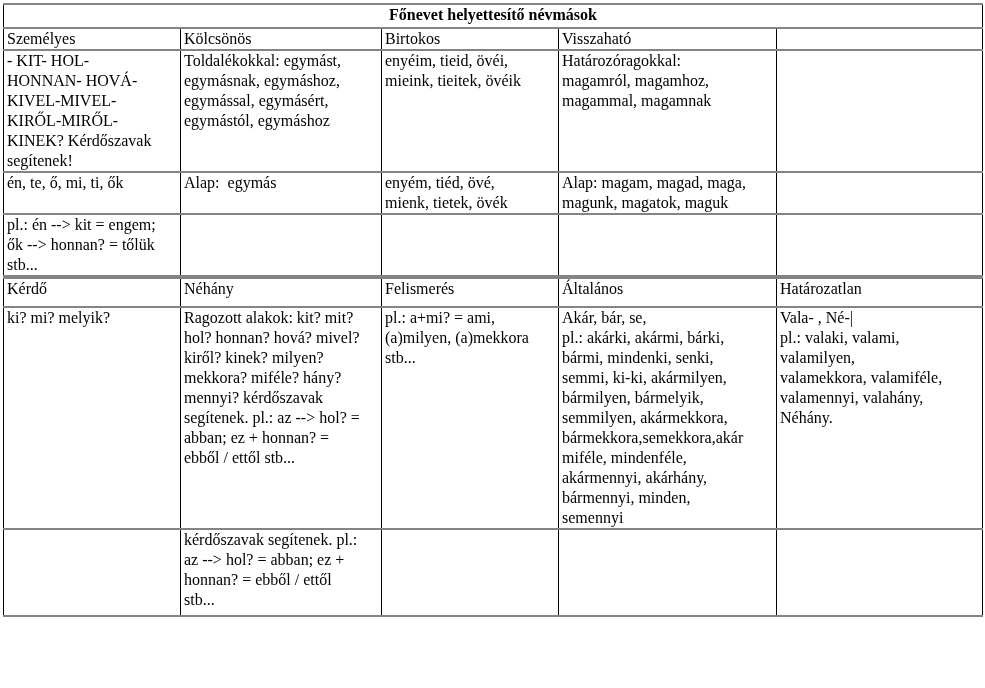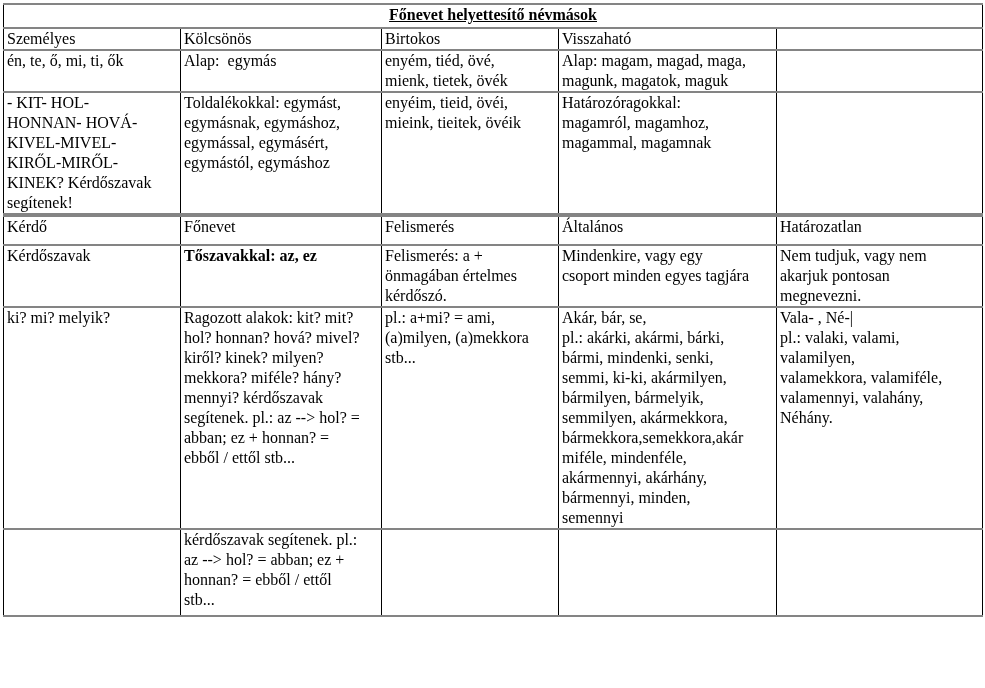--- a/index.html
+++ b/index.html
@@ -32,21 +32,20 @@
     vertical-align: top;
     padding: 0 3px;
     white-space: pre-wrap;
     overflow: hidden;
     word-wrap: break-word;
   }
   td.section-title {
     text-align: center;
     font-weight: bold;
     white-space: normal;
-    text-decoration: underline;
   }
   td.col-header {
     font-weight: normal;
   }
   td.bold {
     font-weight: bold;
   }
 </style>
 </head>
 <body>
@@ -65,77 +64,74 @@
         <tr style="height:24px">
       <td colspan="5" class="section-title">Főnevet helyettesítő névmások</td>
     </tr>
     <tr style="height:22px">
       <td class="col-header">Személyes</td>
       <td class="col-header">Kölcsönös</td>
       <td class="col-header">Birtokos</td>
       <td class="col-header">Visszaható</td>
       <td class="col-header"></td>
     </tr>
-    <tr style="height:42px">
-      <td>én, te, ő, mi, ti, ők</td>
-      <td>Alap:  egymás</td>
-      <td>enyém, tiéd, övé,
-mienk, tietek, övék</td>
-      <td>Alap: magam, magad, maga,
-magunk, magatok, maguk</td>
-      <td></td>
-    </tr>
     <tr style="height:120px">
       <td>- KIT- HOL-
 HONNAN- HOVÁ-
 KIVEL-MIVEL-
 KIRŐL-MIRŐL-
 KINEK? Kérdőszavak
 segítenek!</td>
       <td>Toldalékokkal: egymást,
 egymásnak, egymáshoz,
 egymással, egymásért,
 egymástól, egymáshoz</td>
       <td>enyéim, tieid, övéi,
 mieink, tieitek, övéik</td>
       <td>Határozóragokkal:
 magamról, magamhoz,
 magammal, magamnak</td>
       <td></td>
     </tr>
+    <tr style="height:42px">
+      <td>én, te, ő, mi, ti, ők</td>
+      <td>Alap:  egymás</td>
+      <td>enyém, tiéd, övé,
+mienk, tietek, övék</td>
+      <td>Alap: magam, magad, maga,
+magunk, magatok, maguk</td>
+      <td></td>
+    </tr>
+    <tr style="height:59px">
+      <td>pl.: én --&gt; kit = engem;
+ők --&gt; honnan? = tőlük
+stb...</td>
+      <td></td>
+      <td></td>
+      <td></td>
+      <td></td>
+    </tr>
   </tbody>
     </table>
 
   <table class="grid">
     <colgroup>
       <col style="width:177px">
         <col style="width:201px">
         <col style="width:177px">
         <col style="width:218px">
         <col style="width:206px">
     </colgroup>
     <tbody>
     <tr style="height:29px">
       <td class="col-header">Kérdő</td>
-      <td class="col-header">Főnevet</td>
+      <td class="col-header">Néhány</td>
       <td class="col-header">Felismerés</td>
       <td class="col-header">Általános</td>
       <td class="col-header">Határozatlan</td>
-    </tr>
-    <tr style="height:60px">
-      <td>Kérdőszavak</td>
-      <td class="bold">Tőszavakkal: az, ez</td>
-      <td>Felismerés: a +
-önmagában értelmes
-kérdőszó.</td>
-      <td>Mindenkire, vagy egy
-csoport minden egyes tagjára</td>
-      <td>Nem tudjuk, vagy nem
-akarjuk pontosan
-megnevezni.</td>
     </tr>
     <tr style="height:219px">
       <td>ki? mi? melyik?</td>
       <td>Ragozott alakok: kit? mit?
 hol? honnan? hová? mivel?
 kiről? kinek? milyen?
 mekkora? miféle? hány?
 mennyi? kérdőszavak
 segítenek. pl.: az --&gt; hol? =
 abban; ez + honnan? =

